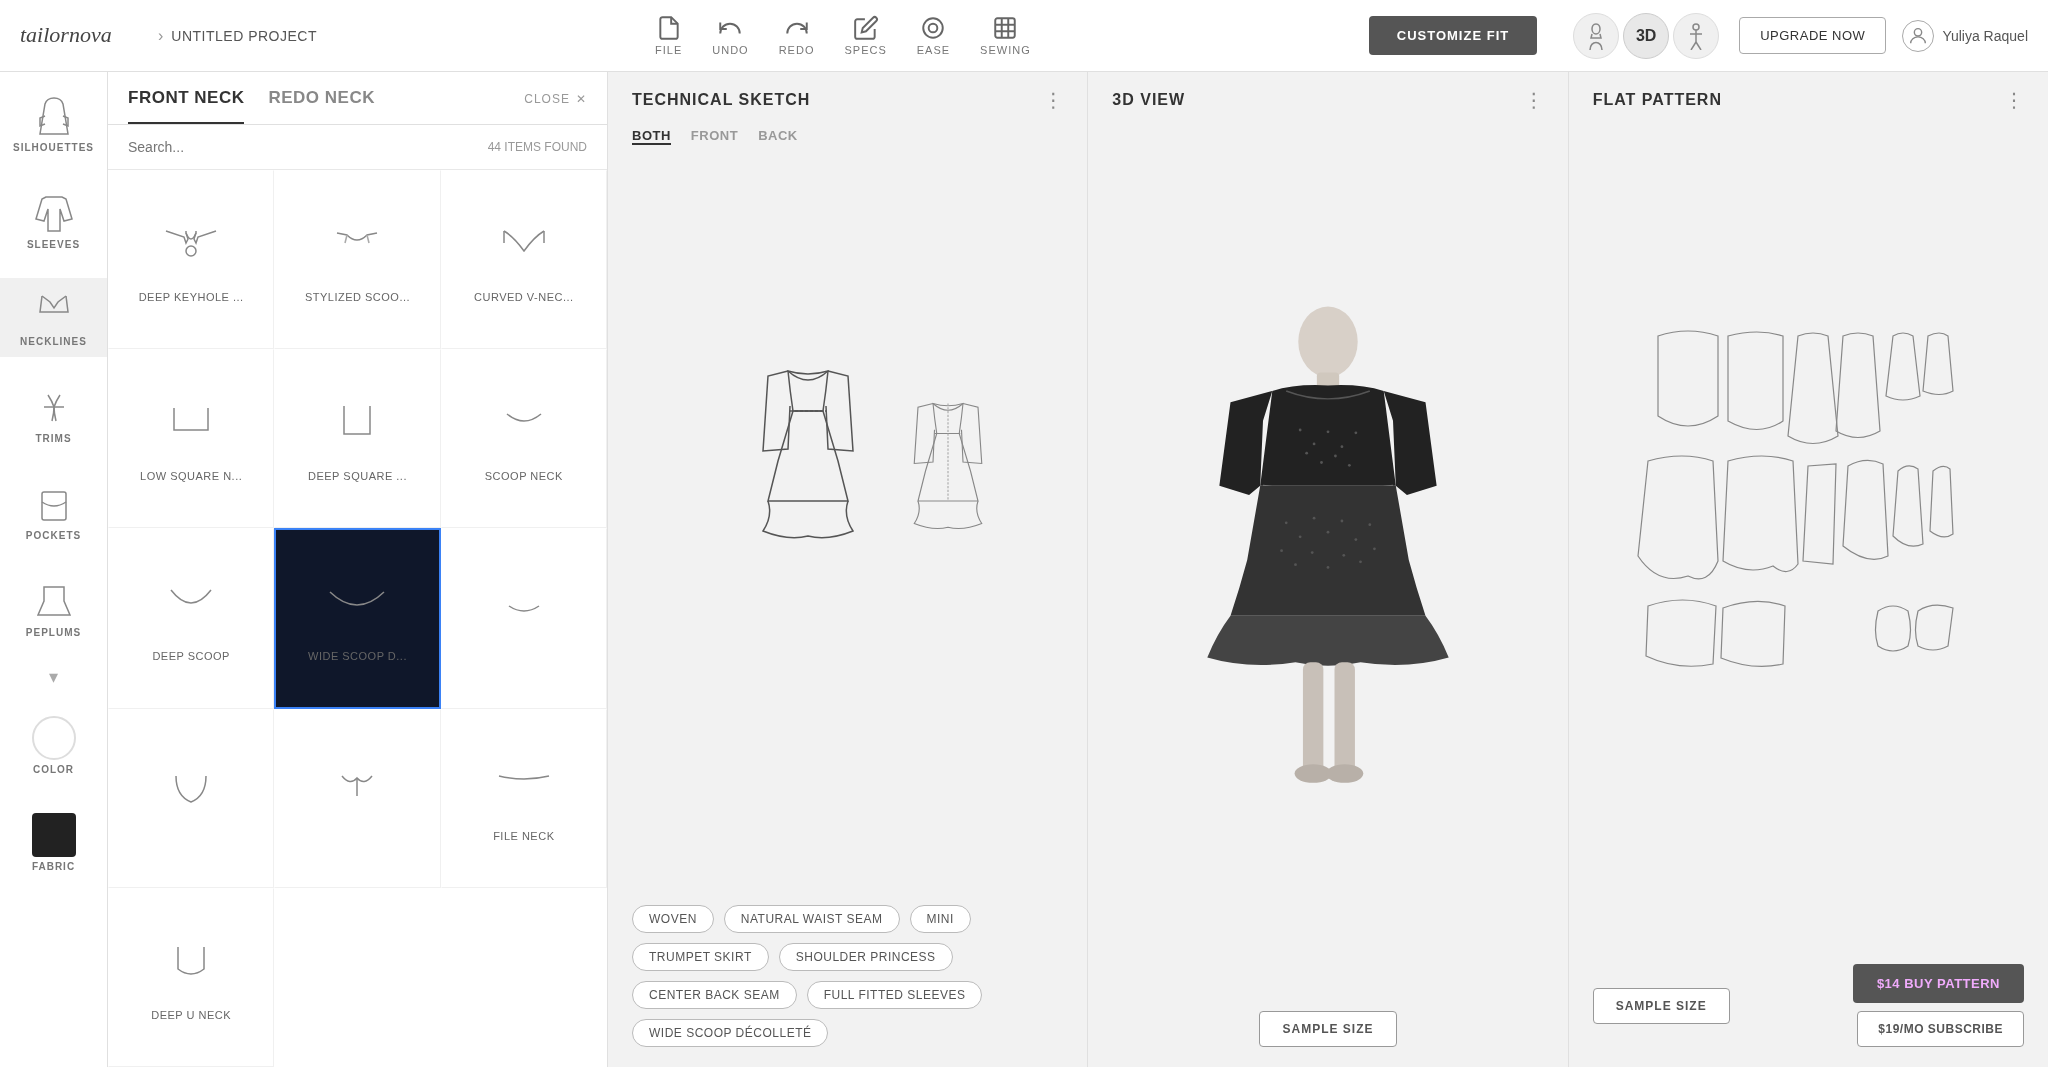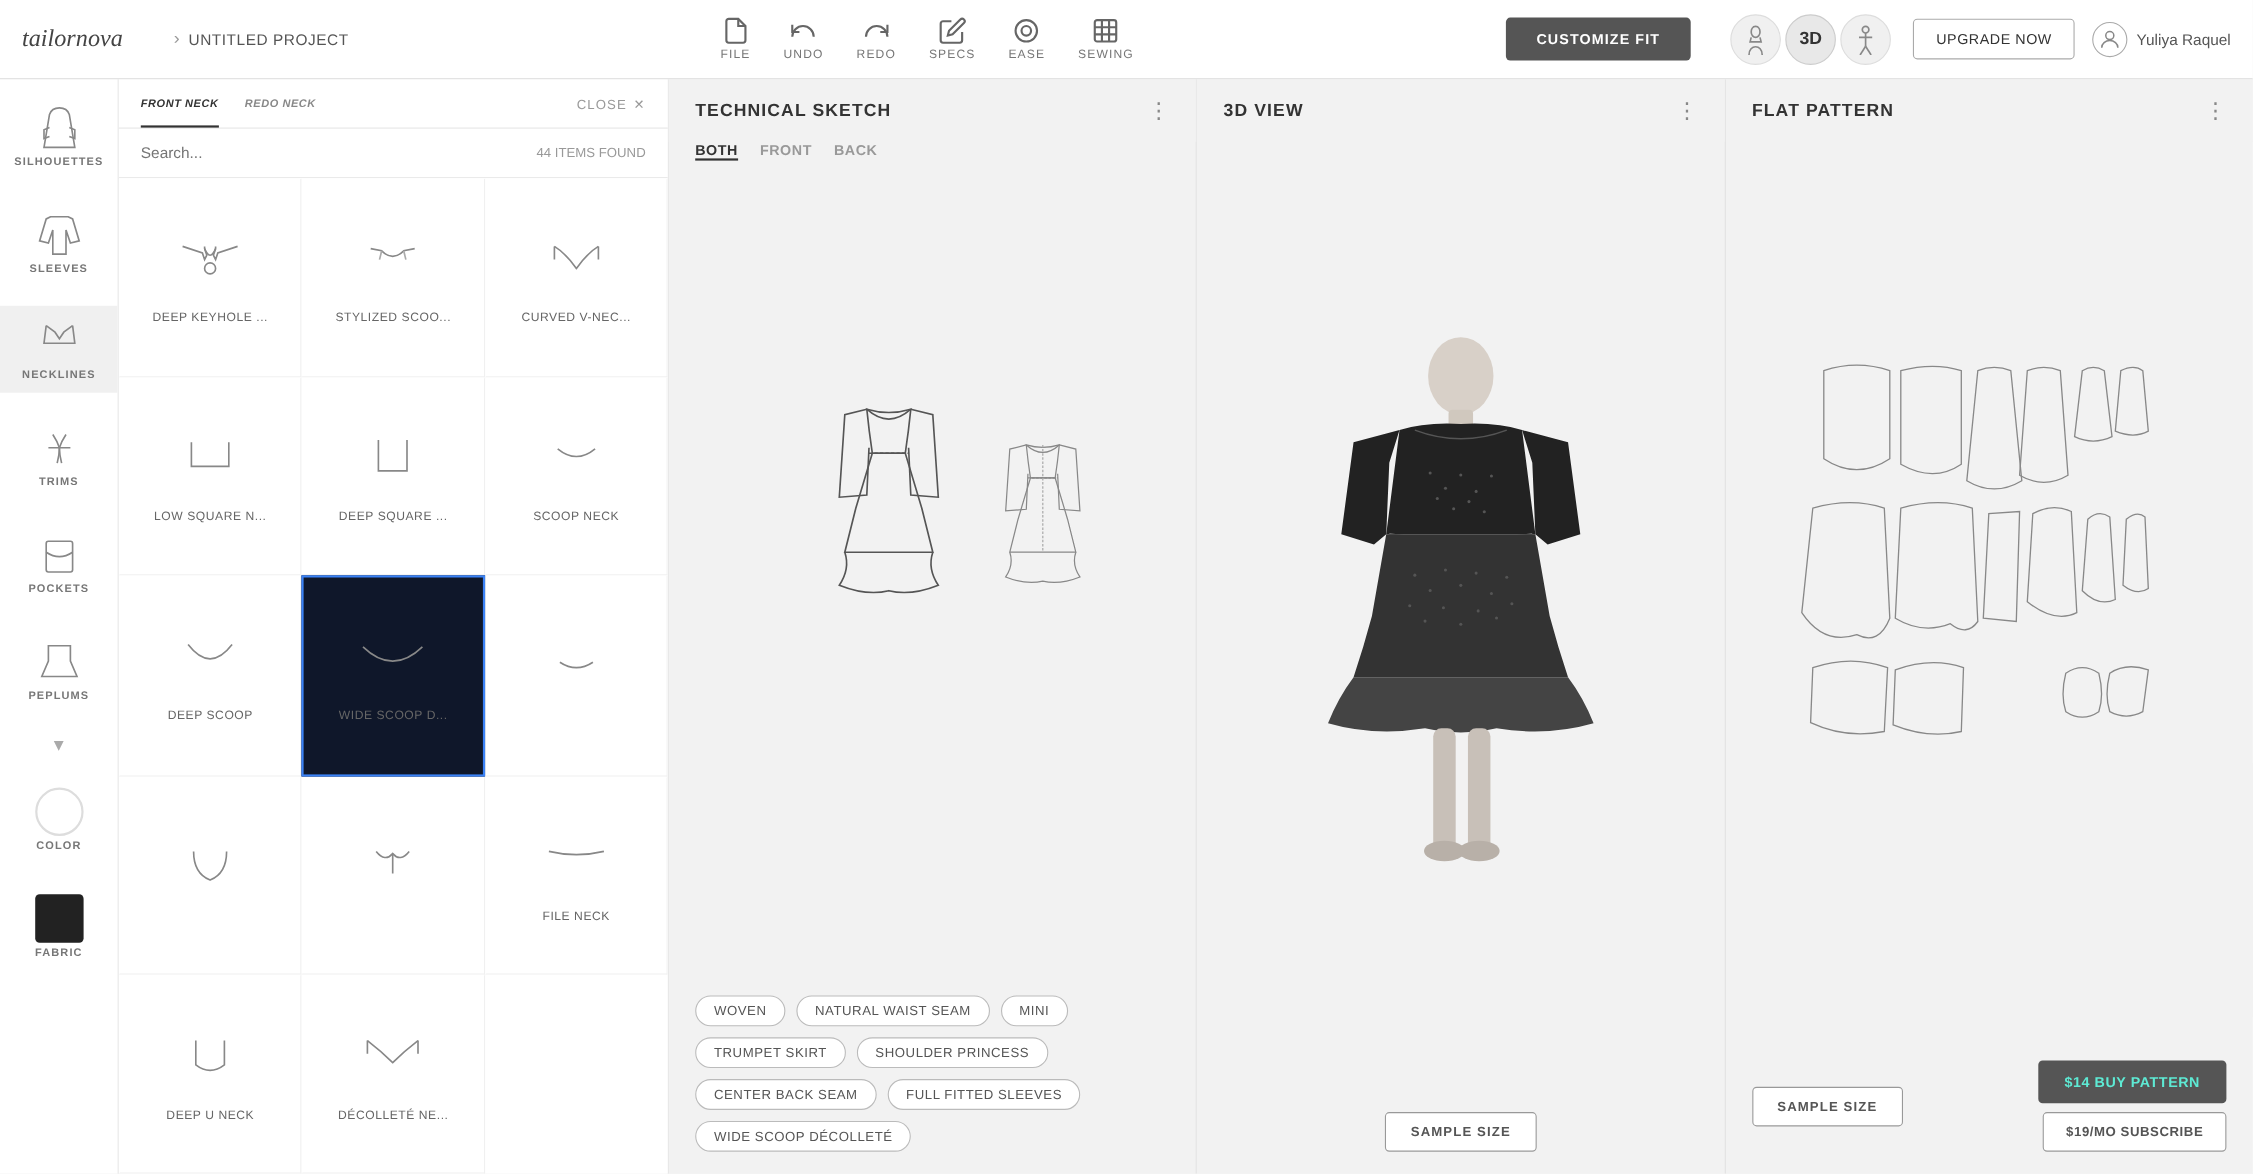--- a/index.html
+++ b/index.html
@@ -65,22 +65,22 @@
     
     .panel-area {
       width: 500px; background: #f9f9f9; border-right: 1px solid #e0e0e0;
       display: flex; flex-direction: column;
     }
     .panel-tabs {
       display: flex; align-items: center; padding: 16px 20px 0;
       border-bottom: 1px solid #e0e0e0; background: #fff; gap: 24px;
     }
     .panel-tab {
-      font-size: 10px; font-weight: 600; letter-spacing: 0.5px;
-      padding-bottom: 14px; cursor: pointer; color: #888; border-bottom: 2px solid transparent; font-style: italic;
+      font-size: 17px; font-weight: 600; letter-spacing: 0.5px;
+      padding-bottom: 14px; cursor: pointer; color: #888; border-bottom: 2px solid transparent;
     }
     .panel-tab.active { color: #333; border-bottom: 2px solid #333; }
     .panel-close {
       margin-left: auto; display: flex; align-items: center; gap: 6px;
       font-size: 12px; color: #999; cursor: pointer; letter-spacing: 1px; padding-bottom: 14px;
     }
     .panel-search {
       display: flex; align-items: center; padding: 14px 20px;
       background: #fff; border-bottom: 1px solid #e8e8e8;
     }
@@ -138,21 +138,21 @@
     }
     .bottom-bar-3d {
       display: flex; align-items: center; justify-content: center;
       padding: 20px; gap: 16px;
     }
     .bottom-bar-flat {
       display: flex; align-items: center; justify-content: space-between;
       padding: 20px 24px;
     }
     .buy-btn {
-      background: #555; color: #5eead4; border: none;
+      background: #555; color: #f0abfc; border: none;
       padding: 12px 24px; font-size: 13px; cursor: pointer;
       border-radius: 4px; font-weight: 600; letter-spacing: 0.5px;
     }
     .subscribe-btn {
       background: #fff; color: #555; border: 1.5px solid #999;
       padding: 10px 20px; font-size: 12px; cursor: pointer;
       border-radius: 4px; font-weight: 600; letter-spacing: 0.5px;
     }
     .flat-buttons { display: flex; flex-direction: column; gap: 8px; align-items: flex-end; }
     .mannequin-area {
@@ -442,30 +442,20 @@
         </div>
         <span class="neckline-label">FILE NECK</span>
       </div>
       <div class="neckline-item">
         <div class="neckline-svg">
           <svg width="70" height="55" viewBox="0 0 70 55" fill="none" stroke="#888" stroke-width="1.5">
             <path d="M22 6 L22 28 Q35 38 48 28 L48 6"></path>
           </svg>
         </div>
         <span class="neckline-label">DEEP U NECK</span>
-      </div>
-      <div class="neckline-item">
-        <div class="neckline-svg">
-          <svg width="70" height="55" viewBox="0 0 70 55" fill="none" stroke="#888" stroke-width="1.5">
-            <path d="M12 6 Q25 16 35 26 Q45 16 58 6"></path>
-            <line x1="12" y1="6" x2="12" y2="18"></line>
-            <line x1="58" y1="6" x2="58" y2="18"></line>
-          </svg>
-        </div>
-        <span class="neckline-label">DÉCOLLETÉ NE...</span>
       </div>
 
     </div>
   </div>
 
   <div class="content-area">
 
     <div class="view-panel">
       <div class="view-panel-header">
         <span class="view-title">TECHNICAL SKETCH</span>

